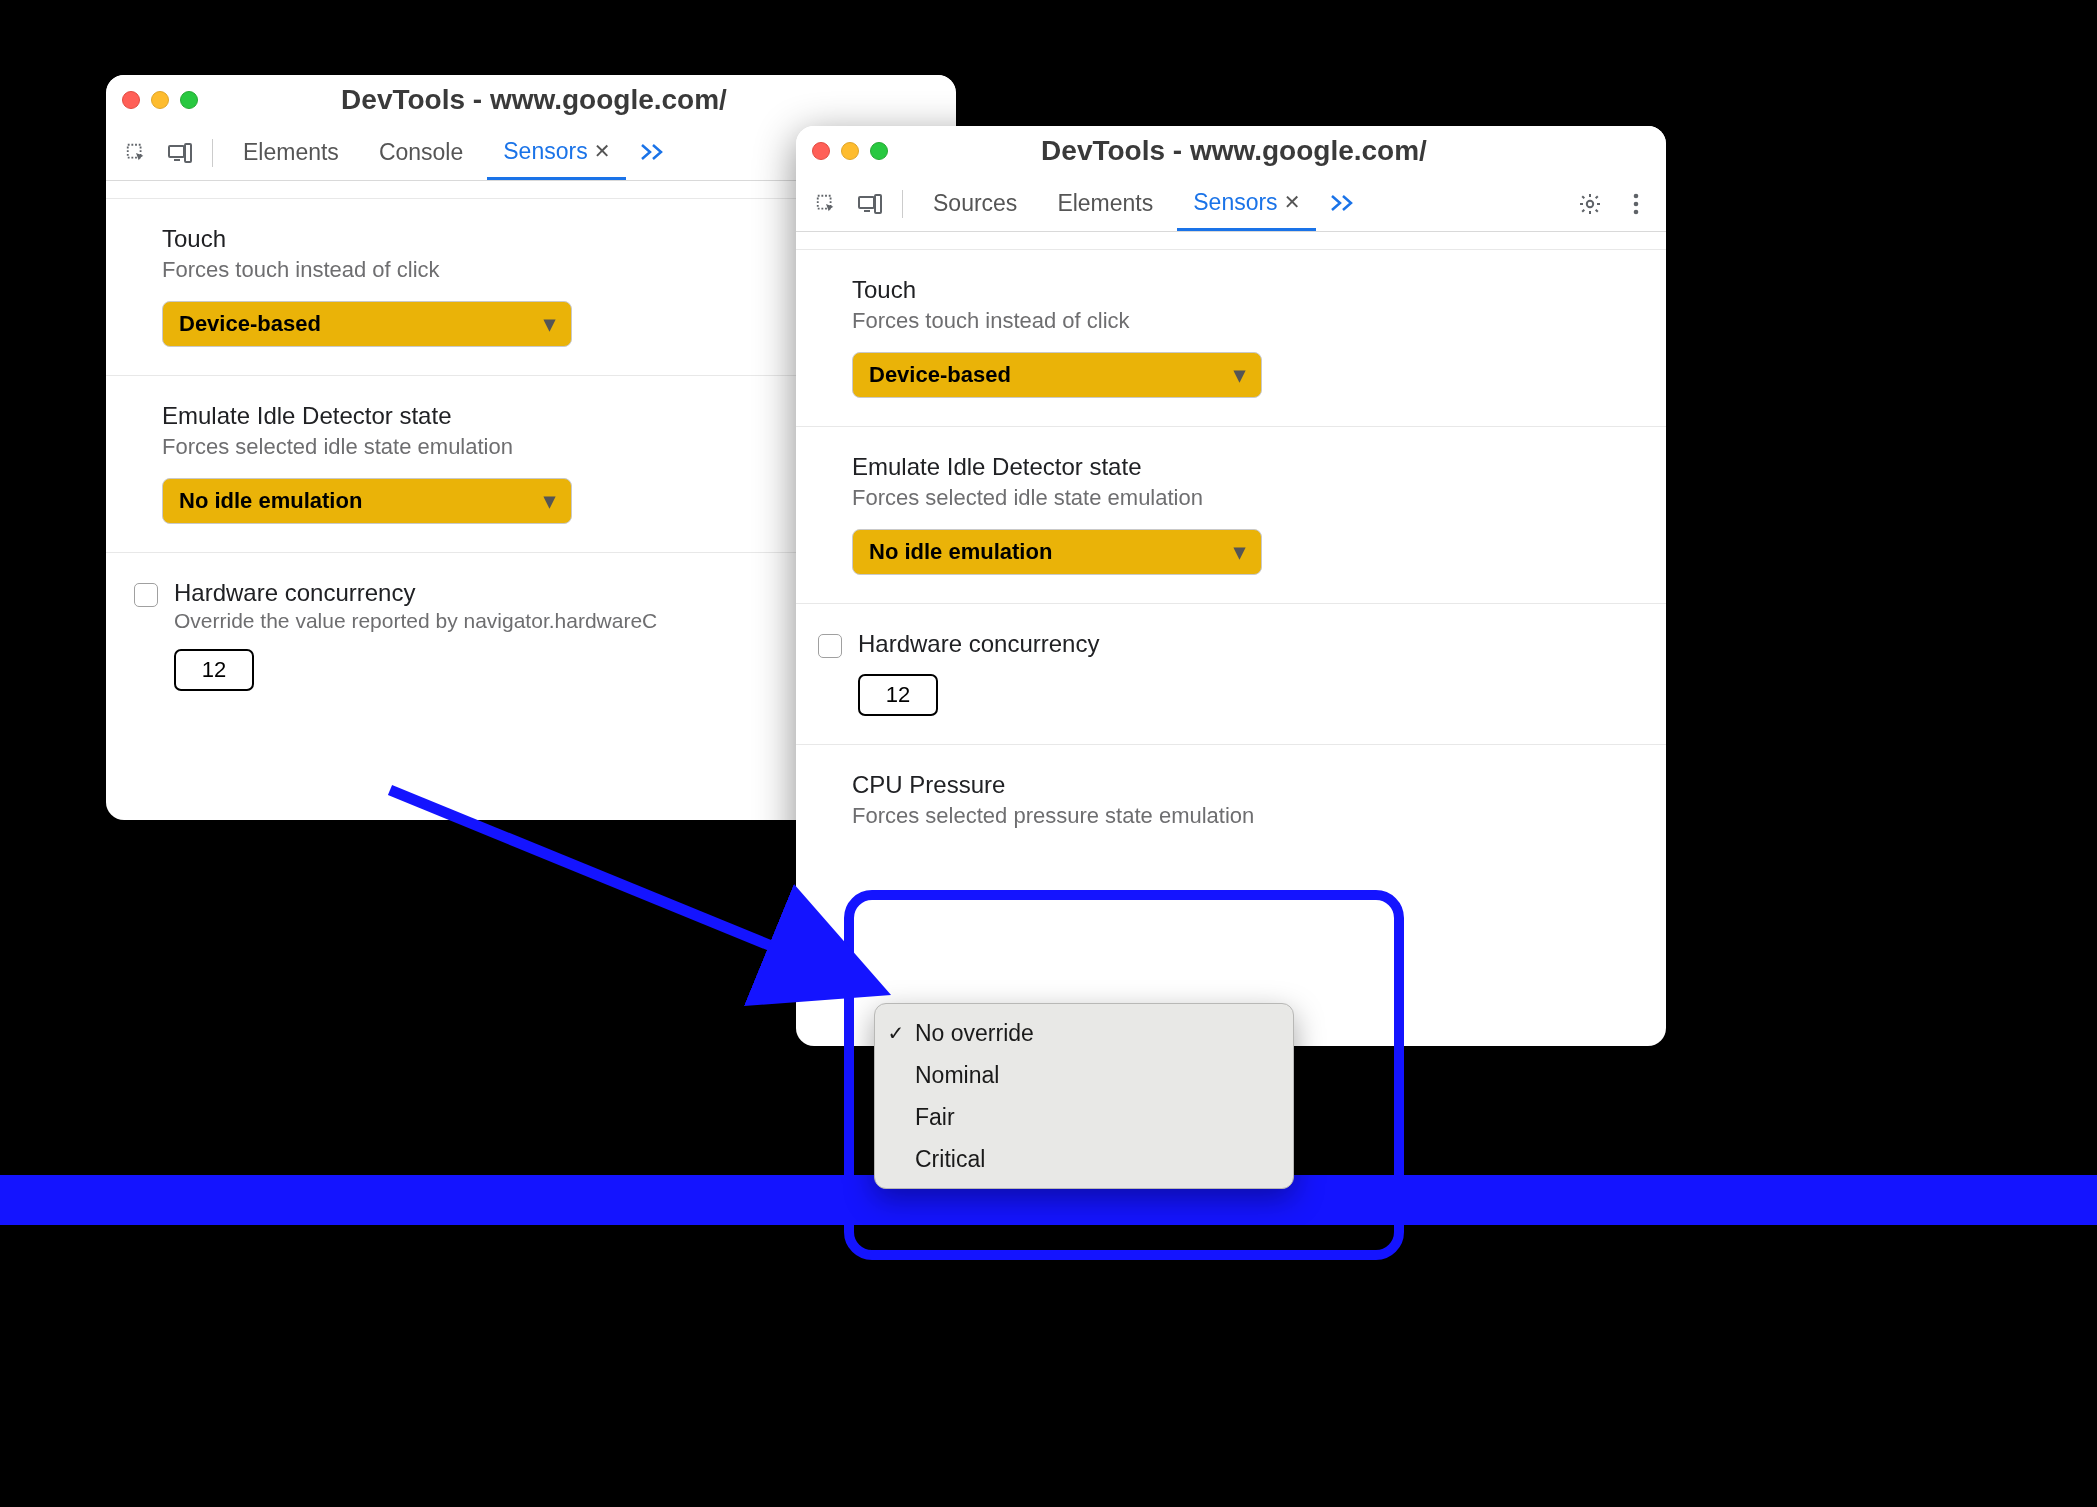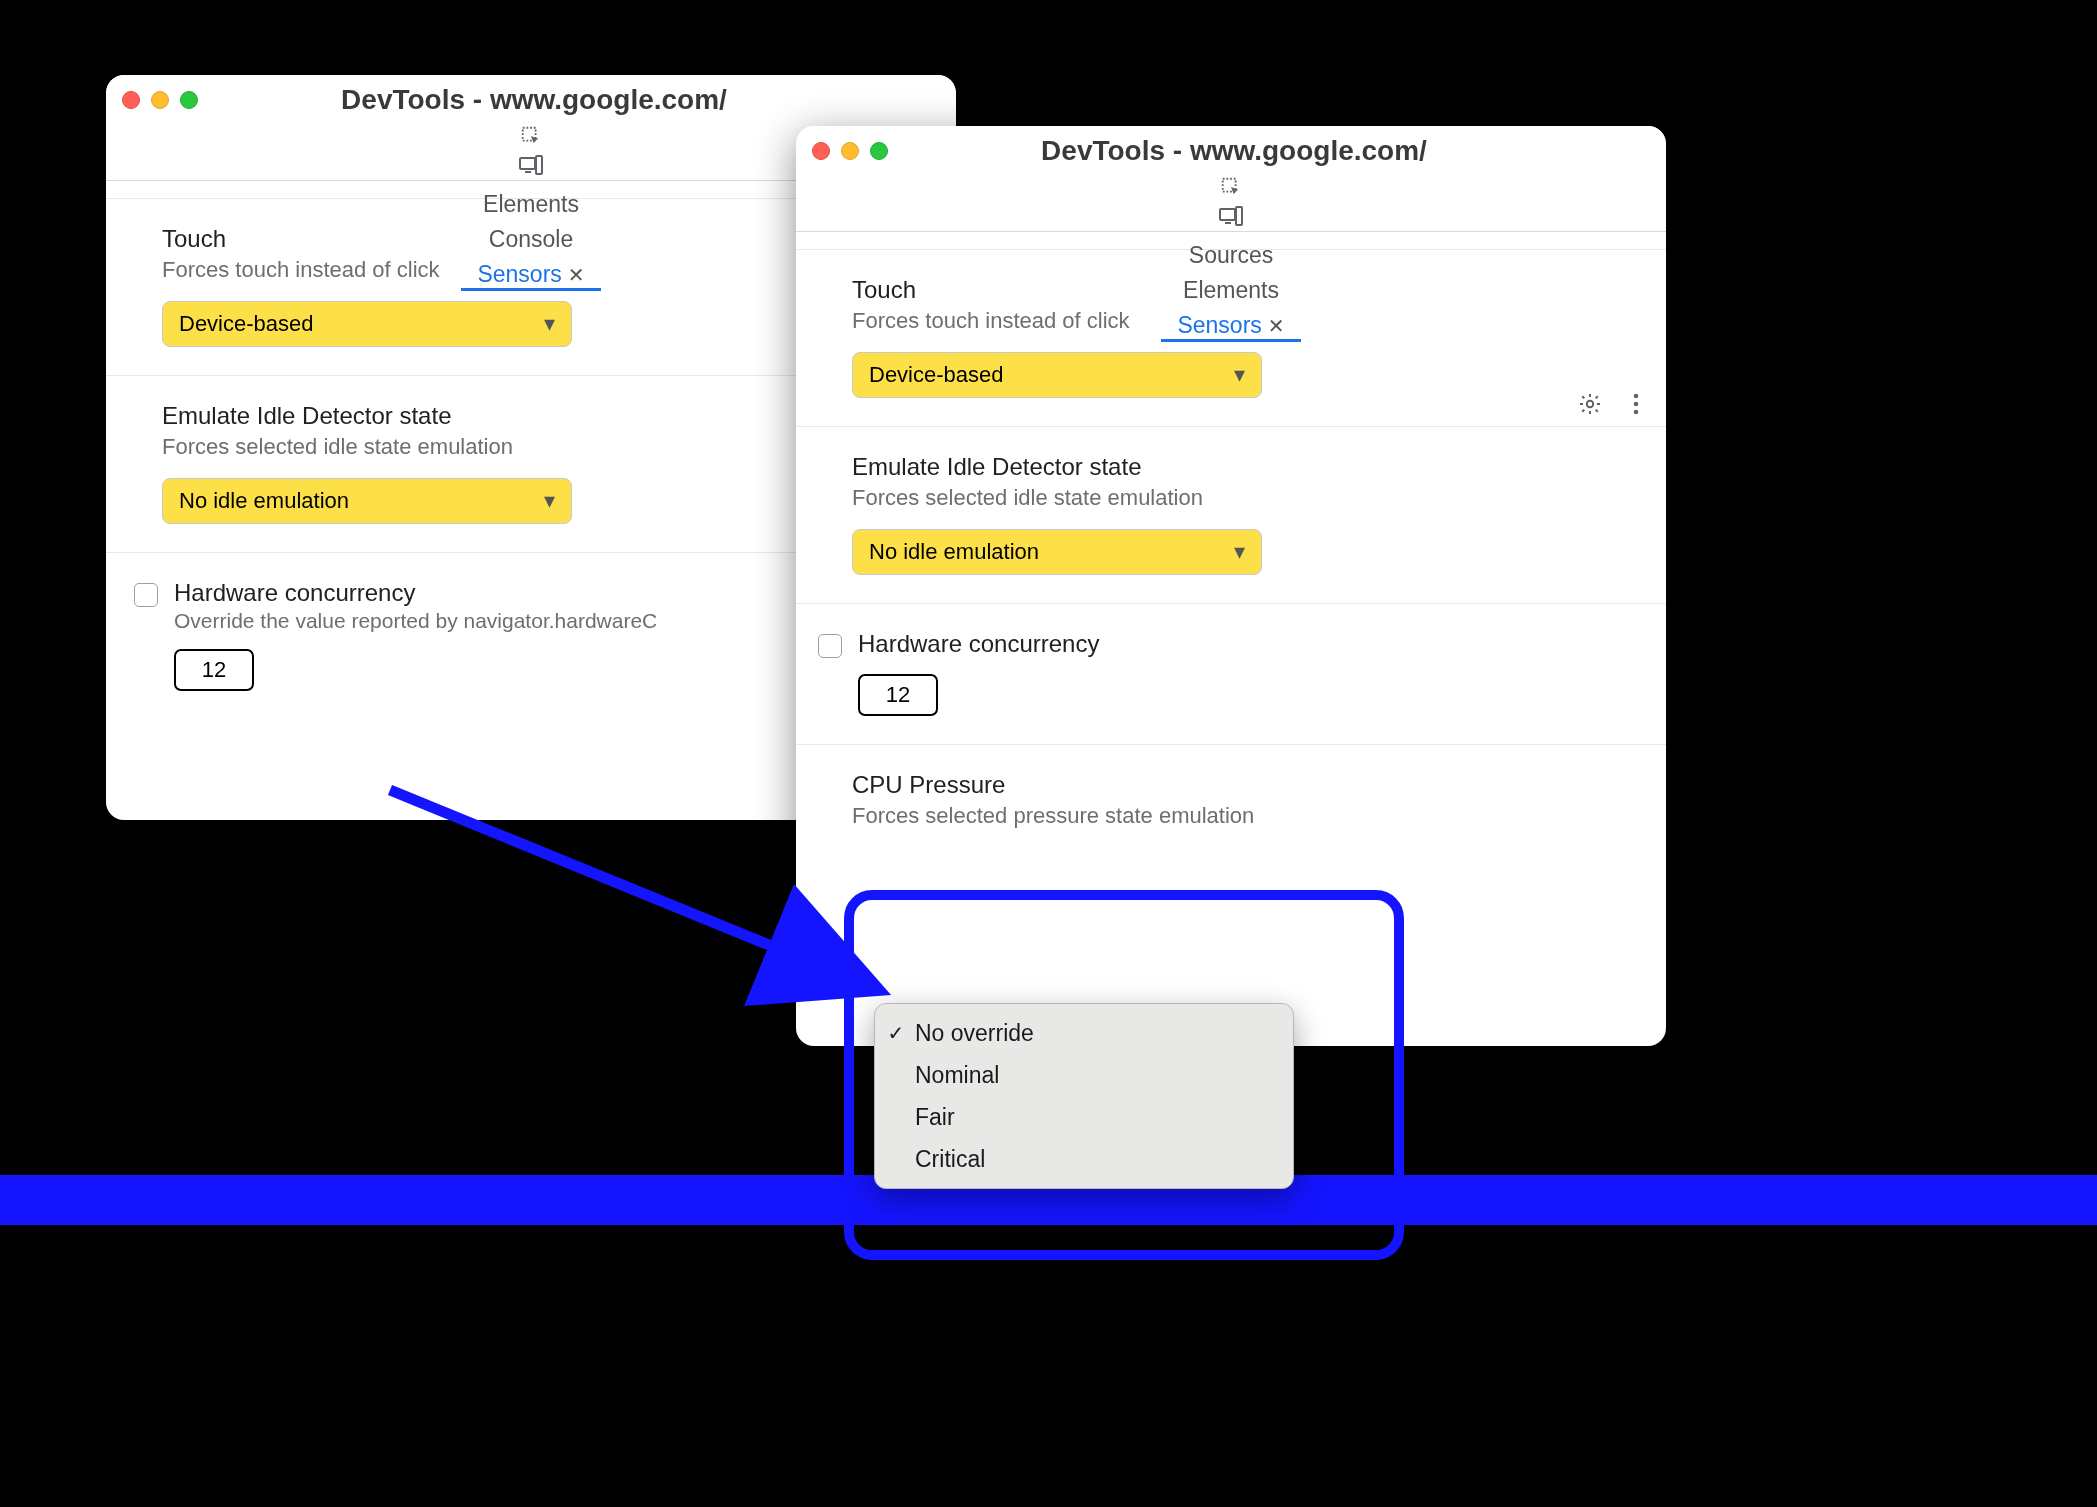--- a/index.html
+++ b/index.html
@@ -43,21 +43,20 @@
   .tl-title { flex: 1; text-align: center; font-size: 28px; color: #3a3a3a; font-weight: 600; }
   .tl-spacer { width: 70px; }
   .toolbar {
     height: 56px;
     border-bottom: 1px solid #d9d9d9;
     display: flex;
     align-items: center;
     padding: 0 12px;
     gap: 8px;
     background:#fff;
-    flex-direction:column;
   }
   .tb-ico {
     width: 36px; height: 36px;
     display: flex; align-items: center; justify-content: center;
     color: #5f6368;
   }
   .tb-sep { width: 1px; height: 28px; background: #ccc; margin: 0 6px; }
   .tab { padding: 0 16px; height: 55px; display: flex; align-items: center; font-size: 23px; color: #555; white-space: nowrap; }
   .tab.active { color: #1a73e8; border-bottom: 3px solid #1a73e8; font-weight: 500; }
   .close-x { margin-left: 6px; color: #555; font-size: 20px; }
@@ -73,22 +72,23 @@
   .select {
     display: inline-flex;
     align-items: center;
     justify-content: space-between;
     border: 1px solid #c9c9c9;
     border-radius: 8px;
     height: 46px;
     padding: 0 16px;
     font-size: 22px;
     min-width: 410px;
-    background: #fde047;
+    background: #eab308;
     cursor: pointer;
+    font-weight: bold;
   }
   .select .caret { color: #555; }
   .hc-row { display: flex; align-items: flex-start; gap: 16px; }
   .chk {
     width: 24px; height: 24px; border: 1.5px solid #a0a0a0; border-radius: 5px; margin-top: 4px; flex-shrink: 0;
   }
   .numbox {
     width: 80px; height: 42px; border: 2px solid #000000; border-radius: 7px;
     display: flex; align-items: center; justify-content: center; font-size: 22px; margin-top: 16px;
   }

